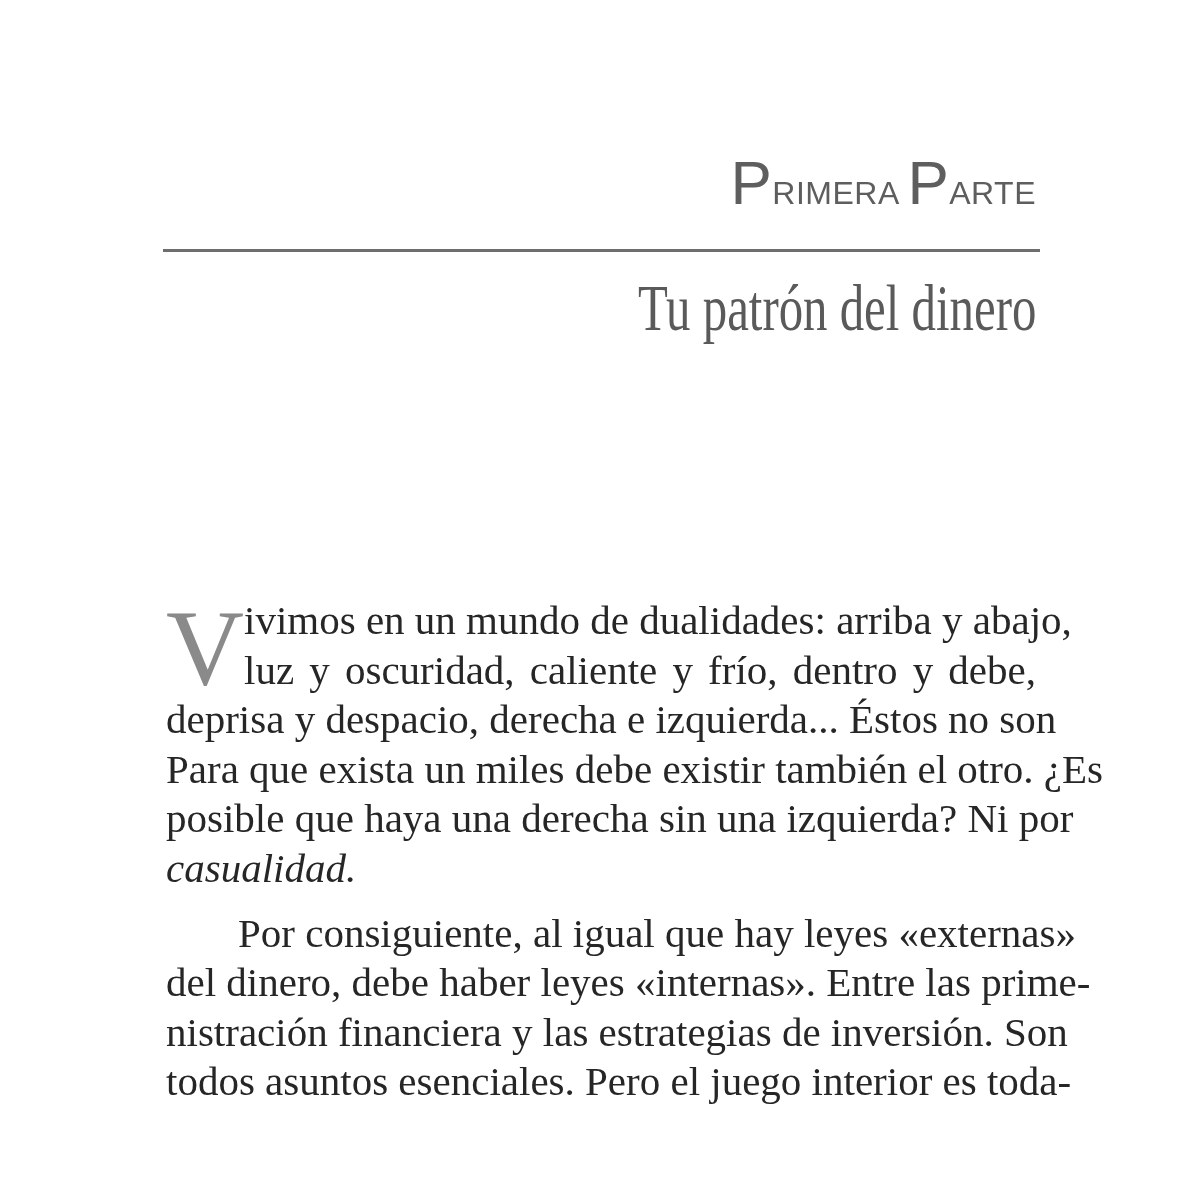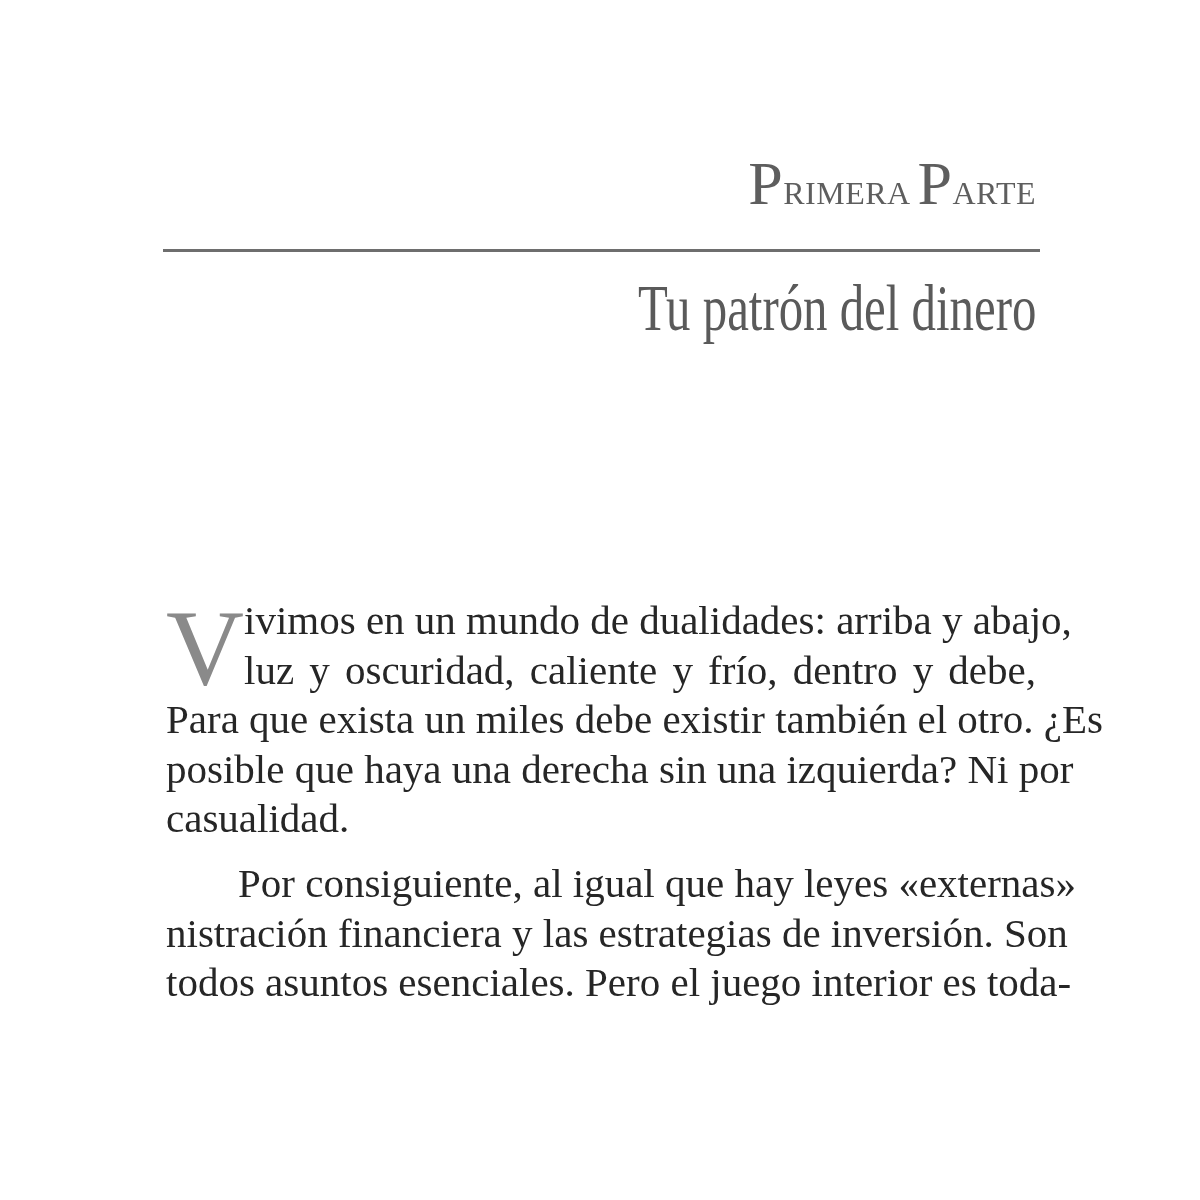--- a/index.html
+++ b/index.html
@@ -1,21 +1,21 @@
 <!DOCTYPE html>
 <html><head>
 <meta charset="utf-8">
 <style>
   html, body { margin: 0; padding: 0; background: #ffffff; }
   body { width: 1200px; height: 1200px; position: relative; overflow: hidden; }
   .page { position: absolute; left: 0; top: 0; width: 1200px; height: 1200px; }
 
   .part-label {
     position: absolute; right: 164px; top: 152px;
-    font-family: Liberation Serif, serif;
+    font-family: Liberation Sans, sans-serif;
     color: #5e5e5e; font-size: 32px; letter-spacing: 0.5px;
     white-space: nowrap;
   }
   .part-label .cap { font-size: 62px; line-height: 1; }
   .part-label .sc { font-size: 32px; }
 
   .rule {
     position: absolute; left: 163px; top: 249px; width: 877px; height: 3px;
     background: #6e6e6e;
   }
@@ -27,21 +27,21 @@
     white-space: nowrap;
     transform: scaleX(0.74); transform-origin: right top;
   }
 
   .body-text {
     position: absolute; left: 166px; top: 596px; width: 870px;
     font-family: "Liberation Serif", serif;
     color: #262626; font-size: 41px; line-height: 49.6px;
   }
   .line { display: block; white-space: nowrap; text-align: justify; text-align-last: justify; height: 49.6px; }
-  .line.last { text-align-last: left; }
+  .line.last { text-align-last: left; font-style: italic; }
   .line.indent { padding-left: 72px; margin-top: 15px; }
   .line.dc-line { padding-left: 78px; }
 
   .dropcap {
     position: absolute; left: 166px; top: 600px;
     font-family: "Liberation Serif", serif;
     color: #8a8a8a; font-size: 108px; line-height: 96px;
   }
 </style>
 </head>
@@ -57,24 +57,26 @@
   <div class="rule"></div>
 
   <div class="chapter-title">Tu patrón del dinero</div>
 
   <div class="dropcap">V</div>
 
   <div class="body-text">
     <div>
       <span class="line dc-line">ivimos en un mundo de dualidades: arriba y abajo,</span>
       <span class="line dc-line">luz y oscuridad, caliente y frío, dentro y debe,</span>
+      <span class="line">deprisa y despacio, derecha e izquierda... Éstos no son</span>
       <span class="line">Para que exista un miles debe existir también el otro. ¿Es</span>
       <span class="line">posible que haya una derecha sin una izquierda? Ni por</span>
       <span class="line last">casualidad.</span>
     </div>
     <div>
       <span class="line indent">Por consiguiente, al igual que hay leyes «externas»</span>
+      <span class="line">del dinero, debe haber leyes «internas». Entre las prime-</span>
       <span class="line">nistración financiera y las estrategias de inversión. Son</span>
       <span class="line">todos asuntos esenciales. Pero el juego interior es toda-</span>
     </div>
   </div>
 
 </div>
 
 </body></html>

